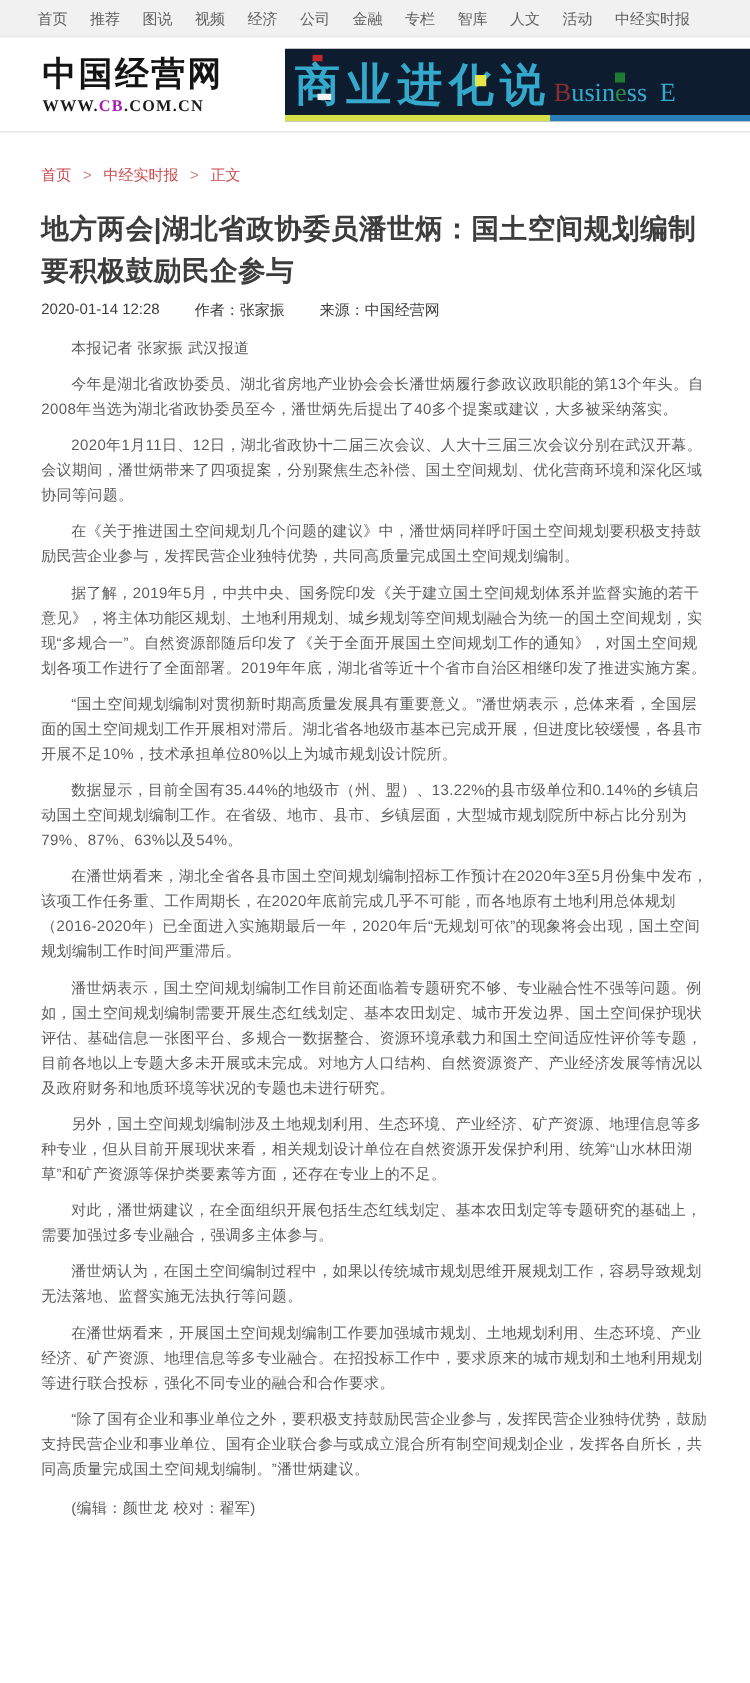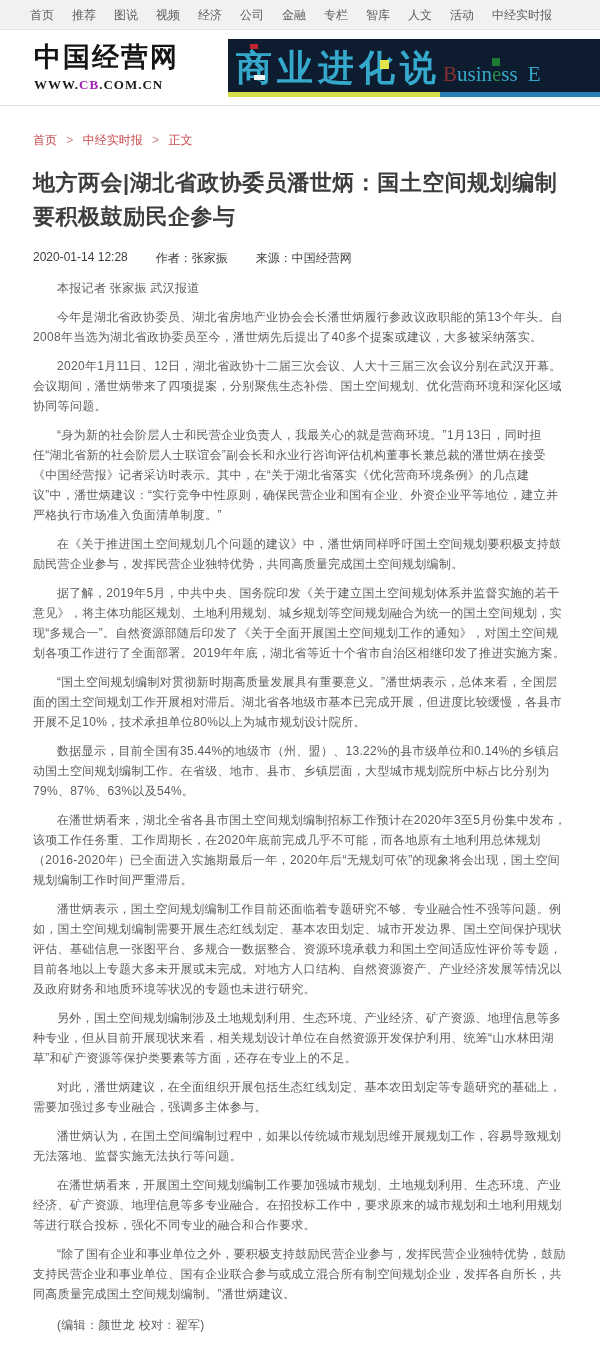--- a/index.html
+++ b/index.html
@@ -16,21 +16,21 @@
   }
   .topnav .nav-item {
     font-size:12px; color:#5e5e5e; margin-right:18px; line-height:30px;
     cursor:pointer; white-space:nowrap;
   }
   
   .header { height:75px; display:flex; align-items:center; padding:0 0 0 34px; background:#fff; }
   .logo { width:162px; flex:0 0 auto; cursor:pointer; }
   .logo-title {
     font-size:27px; font-weight:700; color:#141414; letter-spacing:2px;
-    font-family:Liberation Mono, monospace; line-height:32px;
+    font-family:Liberation Sans, sans-serif; line-height:32px;
   }
   .logo-url {
     font-size:13px; font-weight:700; color:#1a1a1a; letter-spacing:1px;
     margin-top:2px; font-family:"Liberation Serif","DejaVu Serif",serif;
   }
   .logo-url .hl { color:#a21caf; }
   .banner {
     flex:1 1 auto; margin-left:32px; height:58px; background:#0e1c30;
     position:relative; overflow:hidden; display:flex; align-items:center; cursor:pointer;
   }
@@ -56,21 +56,21 @@
   .header-divider { border:none; border-top:1px solid #e2e2e2; }
   
   .content { padding:0 33px; }
   .breadcrumb { margin-top:26px; font-size:12px; color:#c9494d; }
   .breadcrumb .crumb { color:#c9494d; cursor:pointer; }
   .breadcrumb .sep { color:#cf8a8a; margin:0 6px; }
   .article-title {
     margin-top:17px; font-size:22px; line-height:34px; font-weight:600;
     color:#3d3d3d; letter-spacing:0.5px;
   }
-  .meta { margin-top:16px; font-size:12px; color:#3c3c3c; display:flex; }
+  .meta { margin-top:6px; font-size:12px; color:#3c3c3c; display:flex; }
   .meta span { margin-right:28px; white-space:nowrap; }
   .article { margin-top:11px; }
   .article p {
     font-size:12px; line-height:20px; color:#5c5c5c;
     text-indent:2em; margin:0 0 9px; letter-spacing:0.3px;
   }
 </style>
 </head>
 <body>
 
@@ -122,21 +122,20 @@
   <div class="meta">
     <span>2020-01-14 12:28</span>
     <span>作者：张家振</span>
     <span>来源：中国经营网</span>
   </div>
 
   <div class="article">
   <p>本报记者 张家振 武汉报道</p>
       <p>今年是湖北省政协委员、湖北省房地产业协会会长潘世炳履行参政议政职能的第13个年头。自2008年当选为湖北省政协委员至今，潘世炳先后提出了40多个提案或建议，大多被采纳落实。</p>
       <p>2020年1月11日、12日，湖北省政协十二届三次会议、人大十三届三次会议分别在武汉开幕。会议期间，潘世炳带来了四项提案，分别聚焦生态补偿、国土空间规划、优化营商环境和深化区域协同等问题。</p>
-      <p>“身为新的社会阶层人士和民营企业负责人，我最关心的就是营商环境。”1月13日，同时担任“湖北省新的社会阶层人士联谊会”副会长和永业行咨询评估机构董事长兼总裁的潘世炳在接受《中国经营报》记者采访时表示。其中，在“关于湖北省落实《优化营商环境条例》的几点建议”中，潘世炳建议：“实行竞争中性原则，确保民营企业和国有企业、外资企业平等地位，建立并严格执行市场准入负面清单制度。”</p>
       <p>在《关于推进国土空间规划几个问题的建议》中，潘世炳同样呼吁国土空间规划要积极支持鼓励民营企业参与，发挥民营企业独特优势，共同高质量完成国土空间规划编制。</p>
       <p>据了解，2019年5月，中共中央、国务院印发《关于建立国土空间规划体系并监督实施的若干意见》，将主体功能区规划、土地利用规划、城乡规划等空间规划融合为统一的国土空间规划，实现“多规合一”。自然资源部随后印发了《关于全面开展国土空间规划工作的通知》，对国土空间规划各项工作进行了全面部署。2019年年底，湖北省等近十个省市自治区相继印发了推进实施方案。</p>
       <p>“国土空间规划编制对贯彻新时期高质量发展具有重要意义。”潘世炳表示，总体来看，全国层面的国土空间规划工作开展相对滞后。湖北省各地级市基本已完成开展，但进度比较缓慢，各县市开展不足10%，技术承担单位80%以上为城市规划设计院所。</p>
       <p>数据显示，目前全国有35.44%的地级市（州、盟）、13.22%的县市级单位和0.14%的乡镇启动国土空间规划编制工作。在省级、地市、县市、乡镇层面，大型城市规划院所中标占比分别为79%、87%、63%以及54%。</p>
       <p>在潘世炳看来，湖北全省各县市国土空间规划编制招标工作预计在2020年3至5月份集中发布，该项工作任务重、工作周期长，在2020年底前完成几乎不可能，而各地原有土地利用总体规划（2016-2020年）已全面进入实施期最后一年，2020年后“无规划可依”的现象将会出现，国土空间规划编制工作时间严重滞后。</p>
       <p>潘世炳表示，国土空间规划编制工作目前还面临着专题研究不够、专业融合性不强等问题。例如，国土空间规划编制需要开展生态红线划定、基本农田划定、城市开发边界、国土空间保护现状评估、基础信息一张图平台、多规合一数据整合、资源环境承载力和国土空间适应性评价等专题，目前各地以上专题大多未开展或未完成。对地方人口结构、自然资源资产、产业经济发展等情况以及政府财务和地质环境等状况的专题也未进行研究。</p>
       <p>另外，国土空间规划编制涉及土地规划利用、生态环境、产业经济、矿产资源、地理信息等多种专业，但从目前开展现状来看，相关规划设计单位在自然资源开发保护利用、统筹“山水林田湖草”和矿产资源等保护类要素等方面，还存在专业上的不足。</p>
       <p>对此，潘世炳建议，在全面组织开展包括生态红线划定、基本农田划定等专题研究的基础上，需要加强过多专业融合，强调多主体参与。</p>
       <p>潘世炳认为，在国土空间编制过程中，如果以传统城市规划思维开展规划工作，容易导致规划无法落地、监督实施无法执行等问题。</p>
       <p>在潘世炳看来，开展国土空间规划编制工作要加强城市规划、土地规划利用、生态环境、产业经济、矿产资源、地理信息等多专业融合。在招投标工作中，要求原来的城市规划和土地利用规划等进行联合投标，强化不同专业的融合和合作要求。</p>

